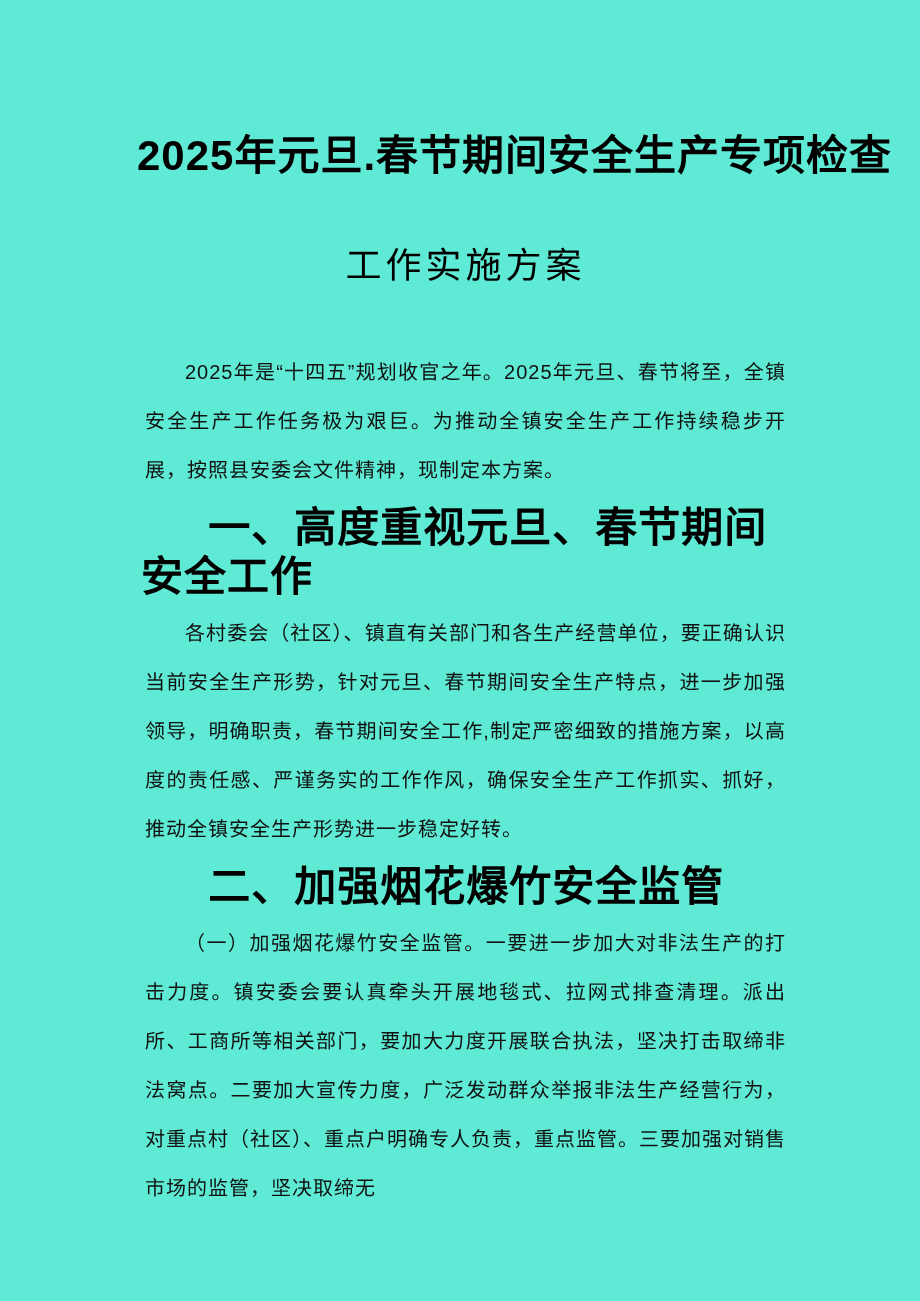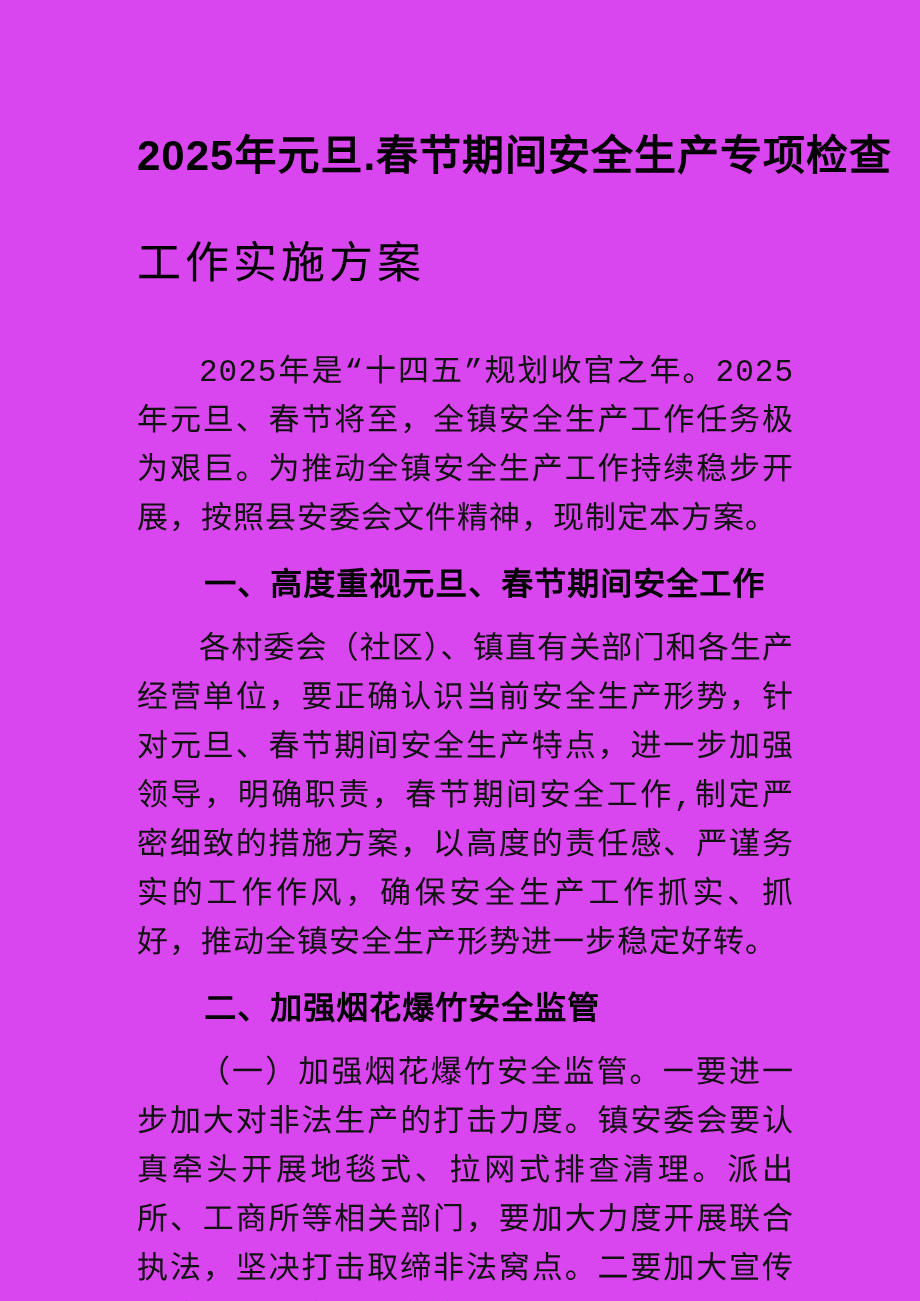--- a/index.html
+++ b/index.html
@@ -5,67 +5,68 @@
   html, body {
     margin: 0;
     padding: 0;
     background: #ffffff;
   }
   .page {
     position: relative;
     width: 920px;
     height: 1301px;
     margin: 0 auto;
-    background: #d946ef;
+    background: #5eead4;
     color: #000000;
     overflow: hidden;
     box-sizing: border-box;
     padding: 128px 126px 0 137px;
     font-family: "Liberation Serif", serif;
   }
   .doc-title-line1 {
     margin: 0;
     text-align: center;
     font-family: "Liberation Sans", sans-serif;
     font-weight: 800;
     font-size: 42px;
     line-height: 56px;
     color: #000000;
     letter-spacing: 1px;
     white-space: nowrap;
   }
   .doc-title-line2 {
     margin: 56px 0 0 0;
-    font-family: Liberation Mono, monospace;
+    text-align: center;
+    font-family: Liberation Sans, sans-serif;
     font-weight: 500;
-    font-size: 44px;
+    font-size: 36px;
     line-height: 52px;
     color: #000000;
     letter-spacing: 4px;
   }
   .doc-body {
     margin-top: 56px;
   }
   .body-paragraph {
-    margin: 0;
-    font-family: Liberation Mono, monospace;
+    margin: 8px;
+    font-family: Liberation Sans, sans-serif;
     font-weight: 400;
-    font-size: 31px;
+    font-size: 20px;
     line-height: 49px;
     color: #111111;
     text-align: justify;
     text-align-last: left;
     text-indent: 2em;
     letter-spacing: 1px;
   }
   .section-heading {
-    margin: 16px;
+    margin: 4px;
     font-family: "Liberation Sans", sans-serif;
     font-weight: 700;
-    font-size: 32px;
+    font-size: 42px;
     line-height: 49px;
     color: #000000;
     text-indent: 1.6em;
     letter-spacing: 1px;
   }
 </style>
 </head>
 <body>
 
 <div class="page">

